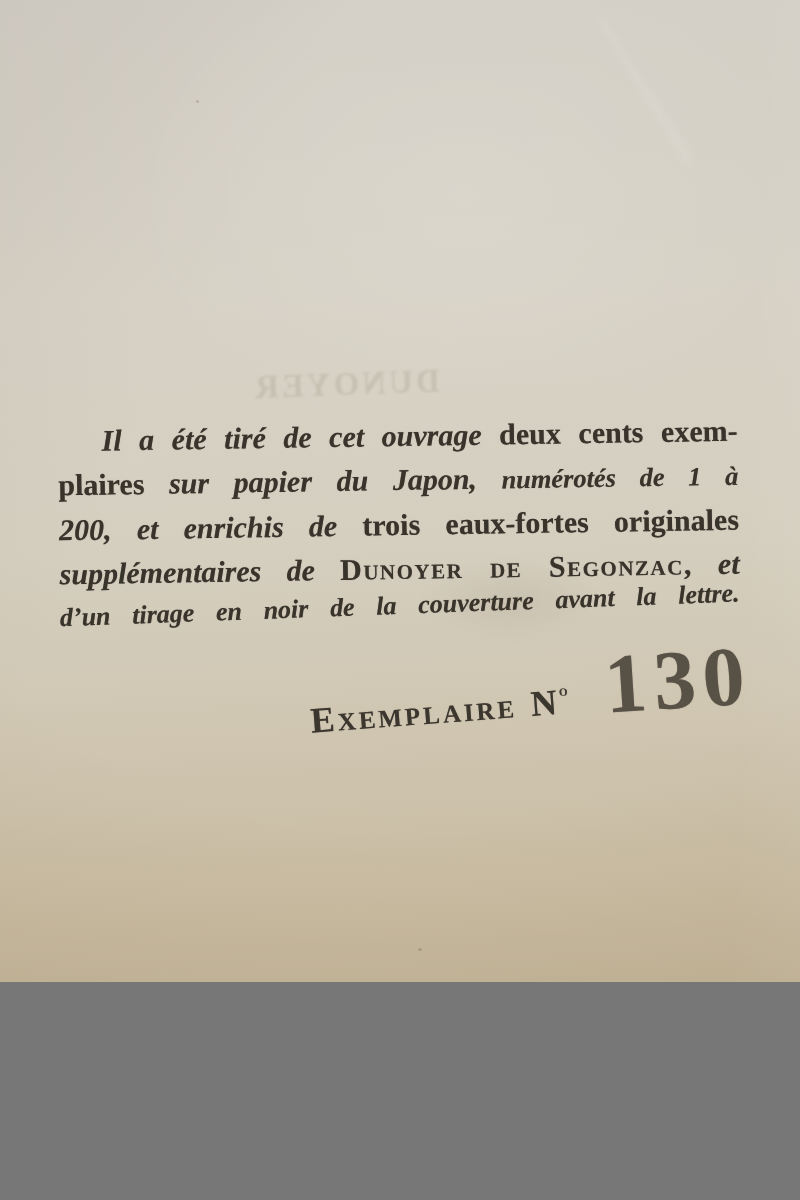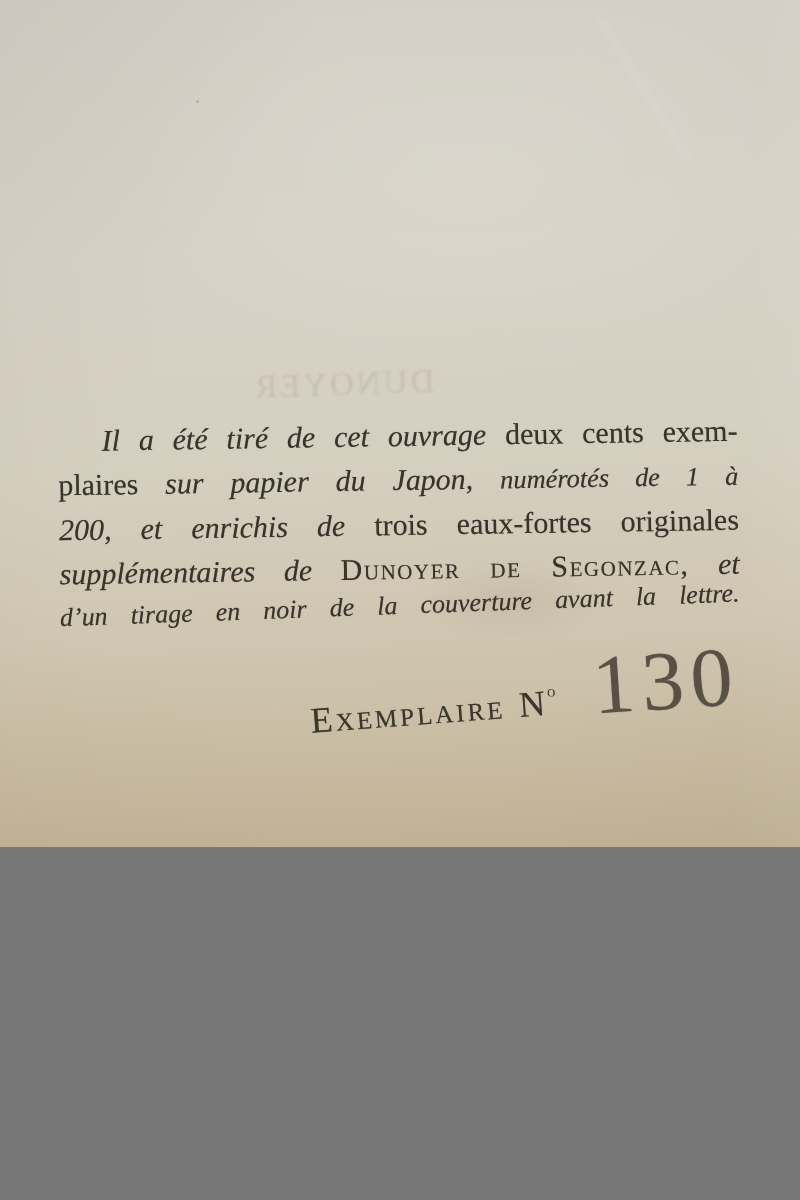--- a/index.html
+++ b/index.html
@@ -1,28 +1,29 @@
 <!DOCTYPE html>
 <html><head>
 <meta charset="utf-8">
 <style>
   html, body { margin: 0; padding: 0; background: #777; }
 
   .photo {
     position: relative;
     width: 800px;
-    height: 847px;
+    height: 982px;
     overflow: hidden;
     font-family: "Liberation Serif", "DejaVu Serif", serif;
     background:
       radial-gradient(ellipse 62% 38% at 58% 20%, rgba(255,255,255,0.10), transparent 70%),
       radial-gradient(ellipse 125% 95% at 50% 32%, transparent 55%, rgba(110,88,55,0.10) 100%),
       linear-gradient(115deg, rgba(90,80,65,0.06), transparent 28%),
       linear-gradient(272deg, rgba(255,255,255,0.05), transparent 9%),
       linear-gradient(178deg, #d3cfc6 0%, #d7d2c6 30%, #d5cfc0 55%, #cfc5b0 75%, #c8bba1 90%, #c2b498 100%);
+    font-weight: bold;
   }
 
   
   .crease {
     position: absolute;
     left: 598px; top: 18px;
     width: 3px; height: 170px;
     background: rgba(255,255,255,0.55);
     transform: rotate(-32deg);
     transform-origin: top left;

